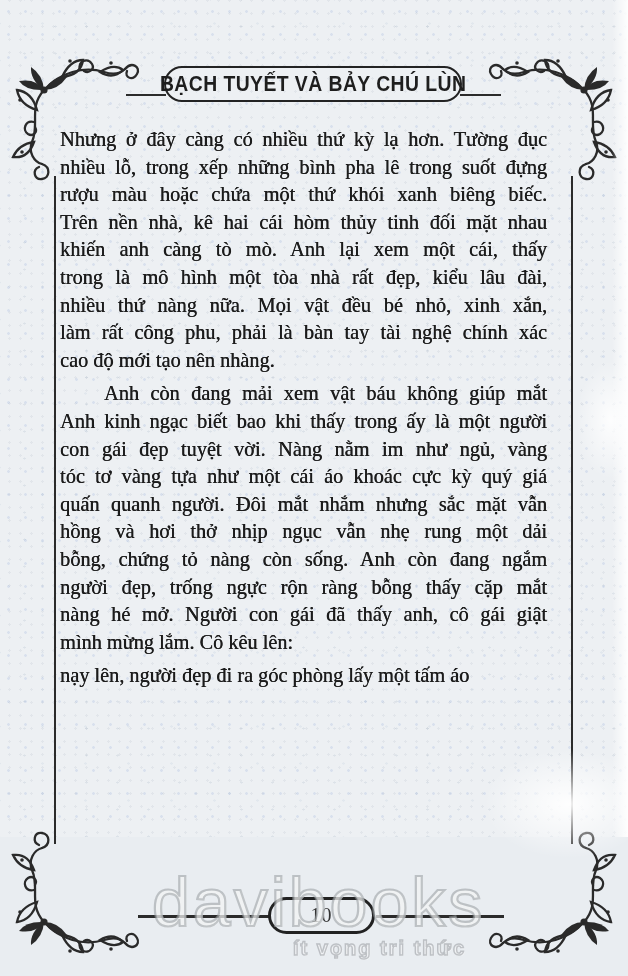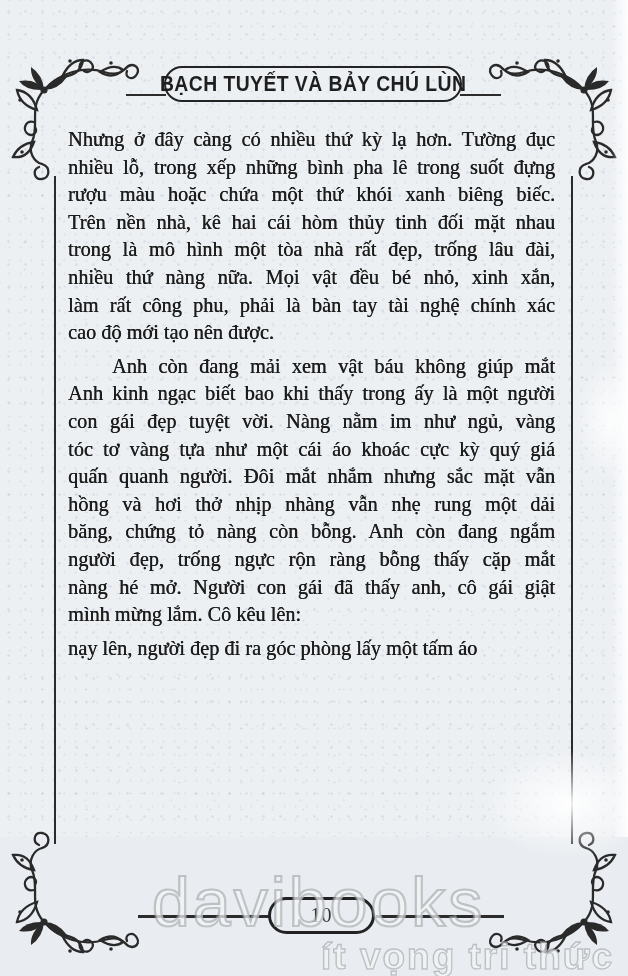--- a/index.html
+++ b/index.html
@@ -45,21 +45,21 @@
   }
 
   .orn{position:absolute;width:132px;height:132px;z-index:1;}
   .orn.tl{left:10px;top:50px;}
   .orn.tr{left:486px;top:50px;transform:scaleX(-1);}
   .orn.bl{left:10px;top:830px;transform:scaleY(-1);}
   .orn.br{left:486px;top:830px;transform:scale(-1,-1);}
 
   
   .body-text{
-    position:absolute;left:68px;top:126px;width:487px;z-index:2;
+    position:absolute;left:60px;top:126px;width:487px;z-index:2;
     font-size:20.3px;line-height:27.6px;color:#1c1c1c;
     text-shadow:0.35px 0 0 currentColor;
   }
   .para{margin:0 0 6px 0;}
   .text-line{
     text-align:justify;text-align-last:justify;
     white-space:nowrap;
   }
   .text-line.last{text-align-last:left;}
   .text-line.indent{padding-left:44px;}
@@ -78,26 +78,25 @@
     font-family:"Liberation Sans", sans-serif;font-weight:400;
     font-size:68px;letter-spacing:3px;line-height:1;
     color:rgba(232,234,236,0.40);
     -webkit-text-stroke:2.2px rgba(152,156,160,0.55);
     text-shadow:1px 1px 0 rgba(255,255,255,0.55);
     pointer-events:none;
   }
   .wm-slogan{
     position:absolute;left:293px;top:938px;z-index:5;
     font-family:"Liberation Sans", sans-serif;font-weight:700;
-    font-size:37px;letter-spacing:2px;line-height:1;
+    font-size:20px;letter-spacing:2px;line-height:1;
     color:rgba(236,238,239,0.45);
     -webkit-text-stroke:1.4px rgba(158,162,166,0.6);
     text-shadow:1px 1px 0 rgba(255,255,255,0.5);
     pointer-events:none;
-    margin-left:28px;
   }
 
   
   .edge-strip-right{
     position:absolute;right:0;top:0;width:16px;height:100%;z-index:6;
     background:linear-gradient(to left, rgba(255,255,255,0.95), rgba(255,255,255,0));
   }
   .edge-blob-br{
     position:absolute;right:-25px;bottom:-22px;width:170px;height:110px;z-index:4;
     background:radial-gradient(ellipse at center, rgba(255,255,255,0.95) 0%, rgba(255,255,255,0) 70%);
@@ -170,33 +169,34 @@
   <div class="title-box">
     <span>BẠCH TUYẾT VÀ BẢY CHÚ LÙN</span>
   </div>
 
   <div class="body-text">
       <div class="para">
         <div class="text-line">Nhưng ở đây càng có nhiều thứ kỳ lạ hơn. Tường đục</div>
         <div class="text-line">nhiều lỗ, trong xếp những bình pha lê trong suốt đựng</div>
         <div class="text-line">rượu màu hoặc chứa một thứ khói xanh biêng biếc.</div>
         <div class="text-line">Trên nền nhà, kê hai cái hòm thủy tinh đối mặt nhau</div>
-        <div class="text-line">trong là mô hình một tòa nhà rất đẹp, trống lâu đài,</div>
+        <div class="text-line">khiến anh càng tò mò. Anh lại xem một cái, thấy</div>
+        <div class="text-line">trong là mô hình một tòa nhà rất đẹp, kiểu lâu đài,</div>
         <div class="text-line">nhiều thứ nàng nữa. Mọi vật đều bé nhỏ, xinh xắn,</div>
         <div class="text-line">làm rất công phu, phải là bàn tay tài nghệ chính xác</div>
-        <div class="text-line last">cao độ mới tạo nên được.</div>
+        <div class="text-line last">cao độ mới tạo nên nhàng.</div>
       </div>
       <div class="para">
         <div class="text-line indent">Anh còn đang mải xem vật báu không giúp mắt</div>
         <div class="text-line">Anh kinh ngạc biết bao khi thấy trong ấy là một người</div>
         <div class="text-line">con gái đẹp tuyệt vời. Nàng nằm im như ngủ, vàng</div>
         <div class="text-line">tóc tơ vàng tựa như một cái áo khoác cực kỳ quý giá</div>
         <div class="text-line">quấn quanh người. Đôi mắt nhắm nhưng sắc mặt vẫn</div>
-        <div class="text-line">hồng và hơi thở nhịp nhàng vẫn nhẹ rung một dải</div>
-        <div class="text-line">băng, chứng tỏ nàng còn bỗng. Anh còn đang ngắm</div>
+        <div class="text-line">hồng và hơi thở nhịp ngục vẫn nhẹ rung một dải</div>
+        <div class="text-line">bỗng, chứng tỏ nàng còn sống. Anh còn đang ngắm</div>
         <div class="text-line">người đẹp, trống ngực rộn ràng bỗng thấy cặp mắt</div>
         <div class="text-line">nàng hé mở. Người con gái đã thấy anh, cô gái giật</div>
         <div class="text-line last">mình mừng lắm. Cô kêu lên:</div>
       </div>
       <div class="para">
         <div class="text-line last">nạy lên, người đẹp đi ra góc phòng lấy một tấm áo</div>
       </div>
     </div>
 
   <div class="pagenum-oval">

